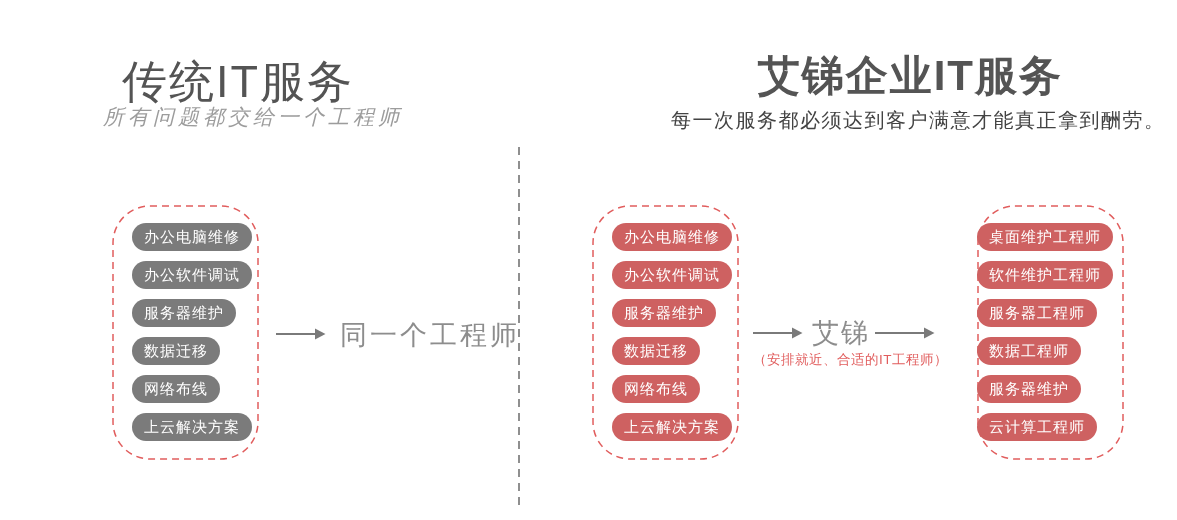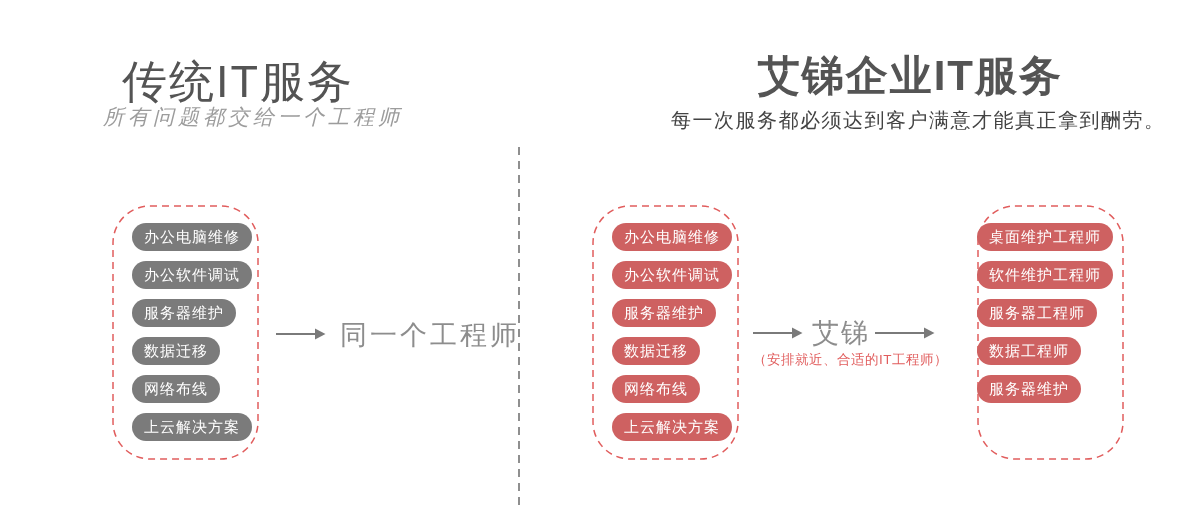--- a/index.html
+++ b/index.html
@@ -150,16 +150,17 @@
   <div class="box box3">
     <svg class="dash-rect" width="147" height="255" viewBox="0 0 147 255">
       <rect x="1" y="1" width="145" height="253" rx="37" fill="none" stroke="currentColor" stroke-width="1.5" stroke-dasharray="7 5"></rect>
     </svg>
     <div class="pill-col">
         <div class="pill red">桌面维护工程师</div>
         <div class="pill red">软件维护工程师</div>
         <div class="pill red">服务器工程师</div>
         <div class="pill red">数据工程师</div>
         <div class="pill red">服务器维护</div>
+        <div class="pill red">云计算工程师</div>
       </div>
   </div>
 
 </div>
 
 </body></html>

